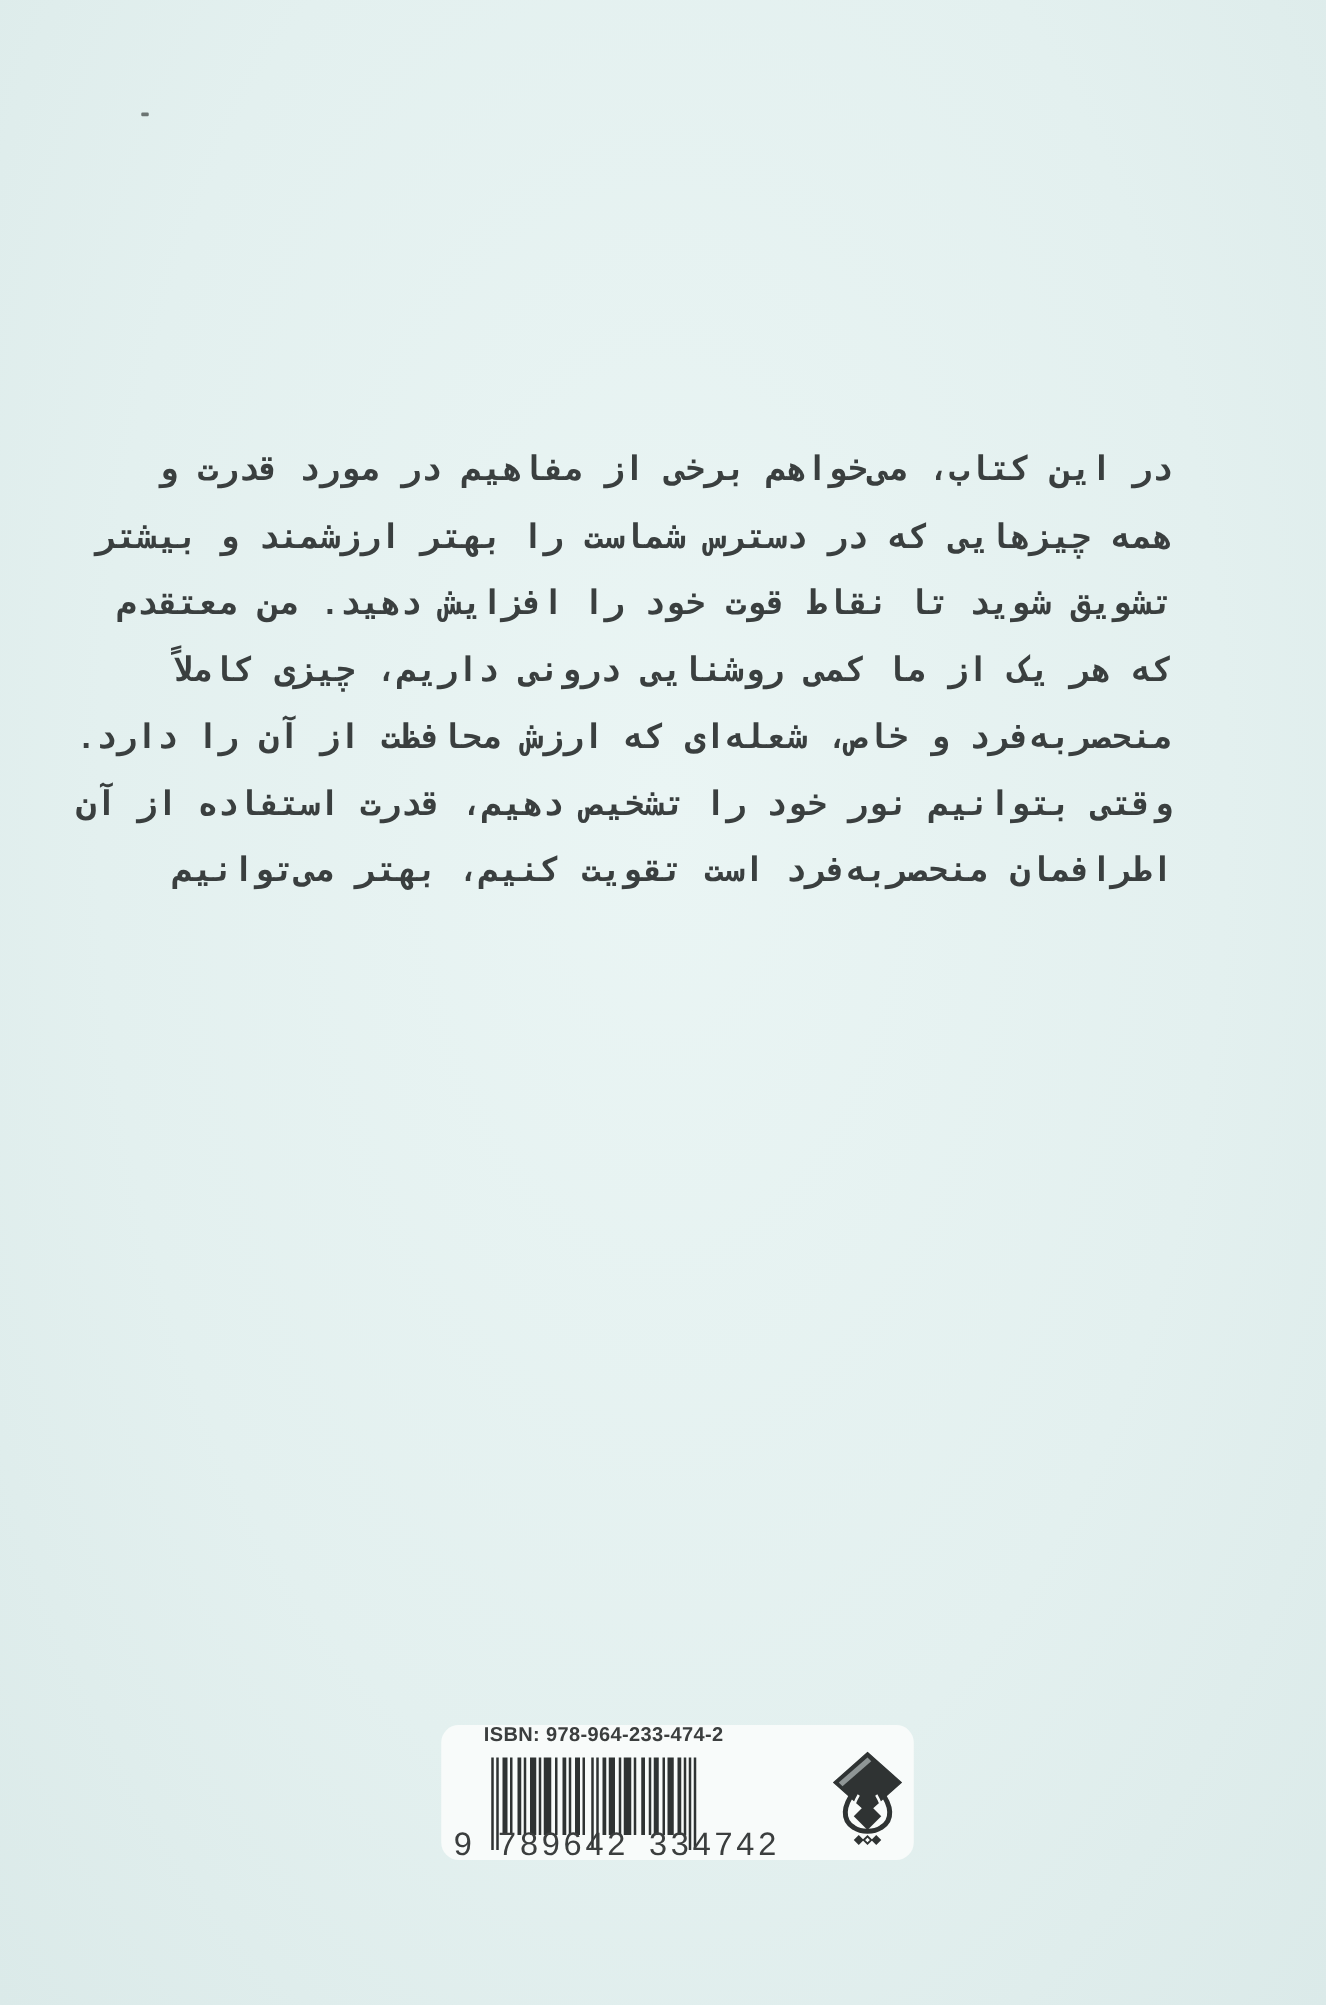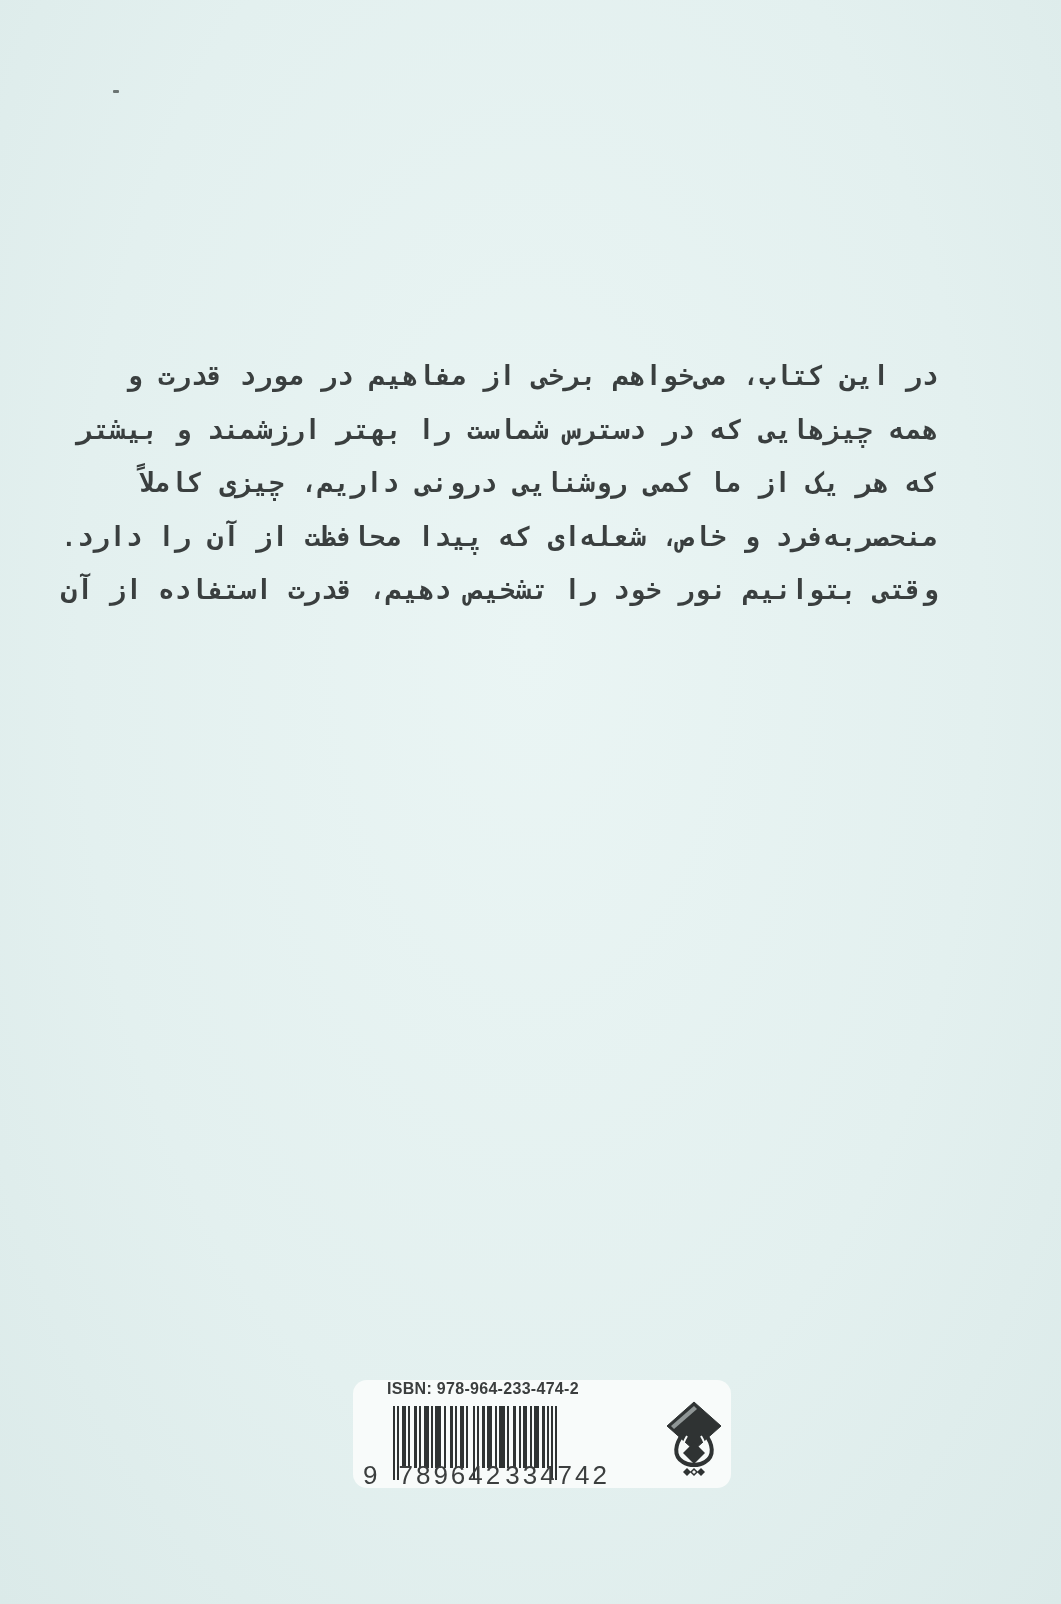--- a/index.html
+++ b/index.html
@@ -53,38 +53,40 @@
     .barcode span { display: inline-block; background: #2f3333; height: 100%; }
     .barcode span.gap { background: transparent; }
     .barcode span.long { height: 74px; }
     .digits {
       position: absolute; left: 10px; top: 80px;
       font-family: "Liberation Sans", sans-serif;
       font-size: 26px; color: #3b3e3e; letter-spacing: 3px;
       white-space: nowrap;
     }
     .digits .first { margin-right: 18px; }
-    .digits .grp2 { margin-left: 2px; }
+    .digits .grp2 { margin-left: 16px; }
     .logo {
       position: absolute; left: 308px; top: 20px;
       width: 66px; height: 80px;
     }
   </style>
 </head>
 <body>
 
 <div class="cover">
   <div class="speck"></div>
 
   <div class="blurb">
     <span class="line">در این کتاب، می‌خواهم برخی از مفاهیم در مورد قدرت و</span>
     <span class="line">همه چیزهایی که در دسترس شماست را بهتر ارزشمند و بیشتر</span>
+    <span class="line">تشویق شوید تا نقاط قوت خود را افزایش دهید. من معتقدم</span>
     <span class="line">که هر یک از ما کمی روشنایی درونی داریم، چیزی کاملاً</span>
-    <span class="line">منحصربه‌فرد و خاص، شعله‌ای که پیدا محافظت از آن را دارد.</span>
+    <span class="line">منحصربه‌فرد و خاص، شعله‌ای که ارزش محافظت از آن را دارد.</span>
     <span class="line">وقتی بتوانیم نور خود را تشخیص دهیم، قدرت استفاده از آن</span>
+    <span class="line">اطرافمان منحصربه‌فرد است تقویت کنیم، بهتر می‌توانیم</span>
   </div>
 
   <div class="isbn-box">
     <div class="isbn-label">ISBN: 978-964-233-474-2</div>
 
     <div class="barcode">
       <span class="long" style="width:2px"></span>
         <span class="gap" style="width:2px"></span>
       <span class="long" style="width:2px"></span>
         <span class="gap" style="width:3px"></span>

